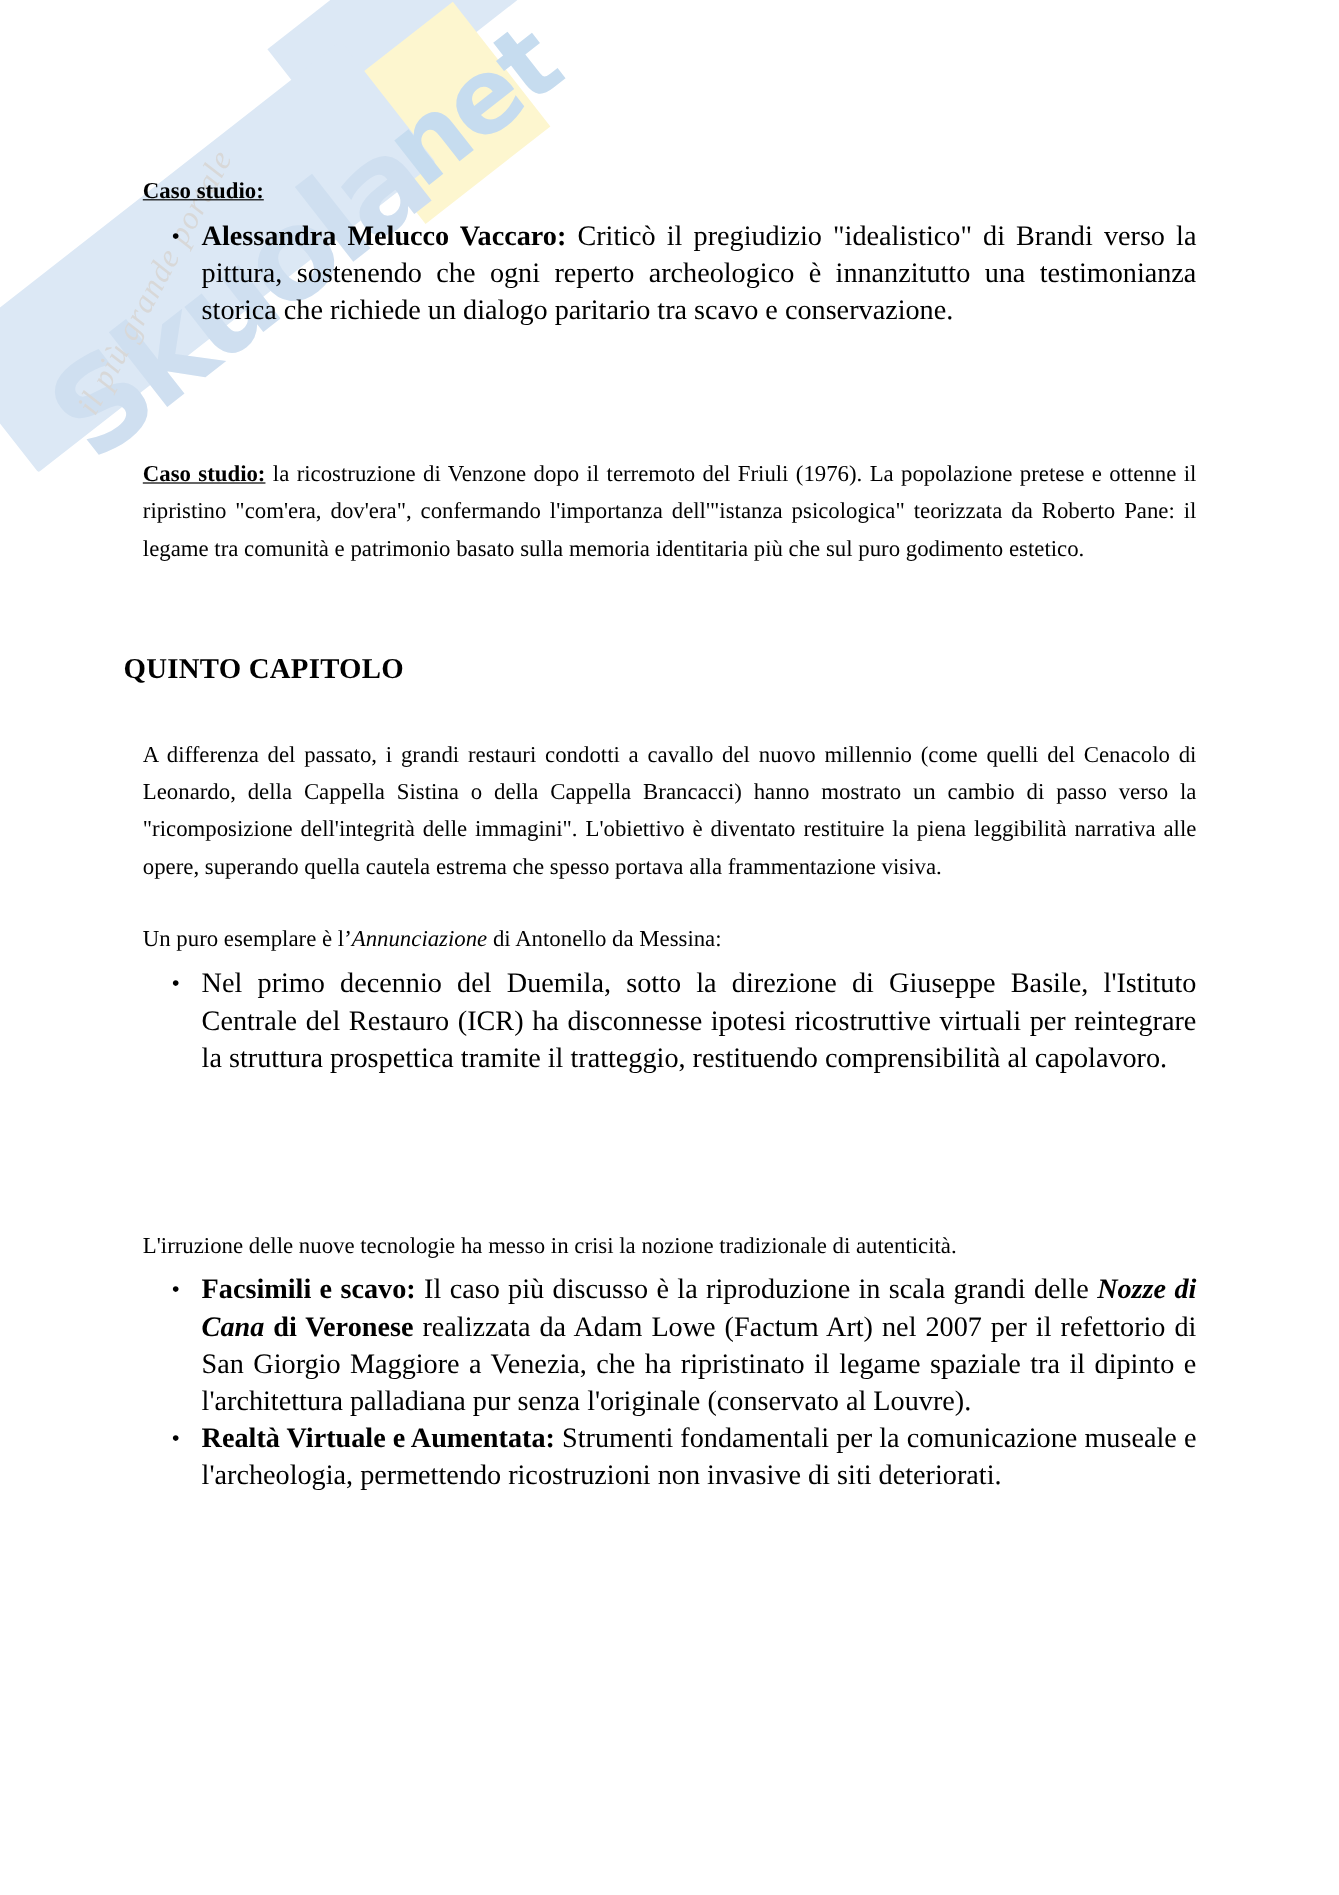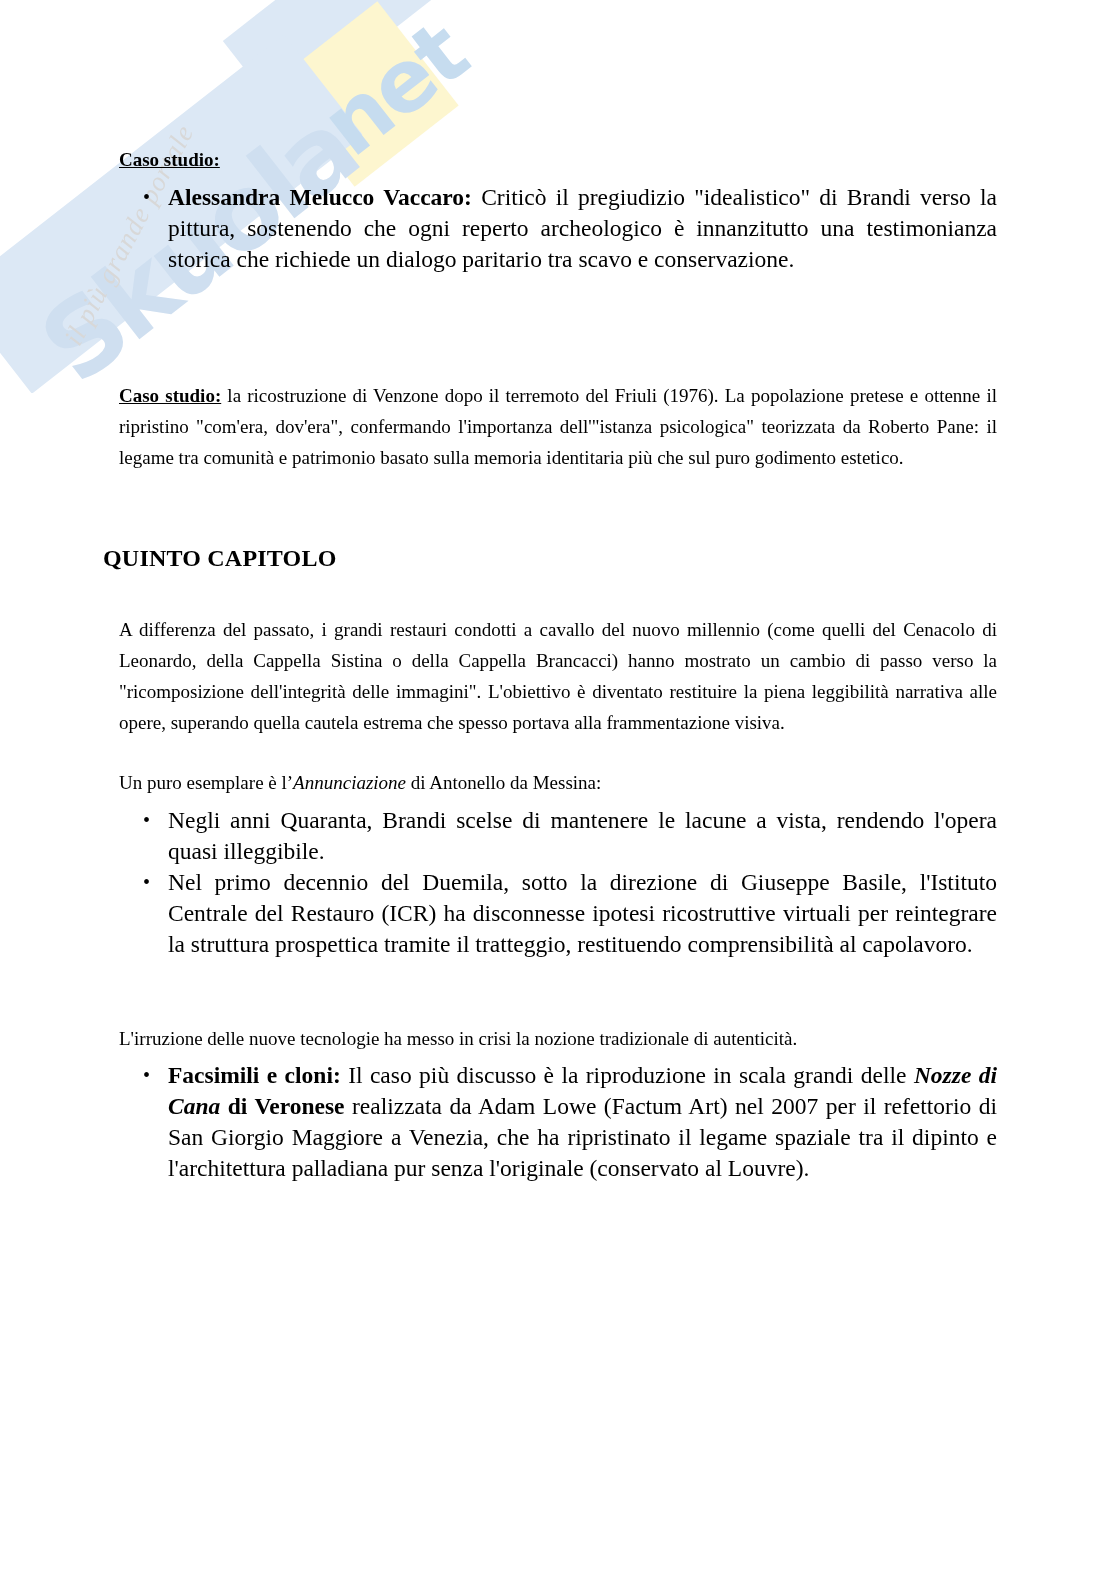--- a/index.html
+++ b/index.html
@@ -197,33 +197,33 @@
     <p class="body-par">A differenza del passato, i grandi restauri condotti a cavallo del nuovo millennio (come quelli del Cenacolo di Leonardo, della Cappella Sistina o della Cappella Brancacci) hanno mostrato un cambio di passo verso la "ricomposizione dell'integrità delle immagini". L'obiettivo è diventato restituire la piena leggibilità narrativa alle opere, superando quella cautela estrema che spesso portava alla frammentazione visiva.</p>
   </div>
 
   <div class="content-block" style="top:751px;">
     <p class="body-par ragged"><span>Un puro esemplare è l’</span><i>Annunciazione</i><span> di Antonello da Messina:</span></p>
   </div>
 
   <div class="content-block" style="top:805px;">
     <ul class="doc-list">
       <li>
-        <span>Negli anni Quaranta, Brandi scelse di mantenere le lacune a vista, rendendo l'opera quasi illeggibile.</span>
-      </li>
-      <li>
         <span>Nel primo decennio del Duemila, sotto la direzione di Giuseppe Basile, l'Istituto Centrale del Restauro (ICR) ha disconnesse ipotesi ricostruttive virtuali per reintegrare la struttura prospettica tramite il tratteggio, restituendo comprensibilità al capolavoro.</span>
       </li>
     </ul>
   </div>
 
   <div class="content-block" style="top:1007px;">
     <p class="body-par ragged">L'irruzione delle nuove tecnologie ha messo in crisi la nozione tradizionale di autenticità.</p>
   </div>
 
   <div class="content-block" style="top:1060px;">
     <ul class="doc-list">
       <li>
-        <b>Facsimili e cloni:</b><span> Il caso più discusso è la riproduzione in scala grandi delle </span><b><i>Nozze di Cana</i></b><b> di </b><b>Veronese</b><span> realizzata da Adam Lowe (Factum Art) nel 2007 per il refettorio di San Giorgio Maggiore a Venezia, che ha ripristinato il legame spaziale tra il dipinto e l'architettura palladiana pur senza l'originale (conservato al Louvre).</span>
+        <b>Facsimili e scavo:</b><span> Il caso più discusso è la riproduzione in scala grandi delle </span><b><i>Nozze di Cana</i></b><b> di </b><b>Veronese</b><span> realizzata da Adam Lowe (Factum Art) nel 2007 per il refettorio di San Giorgio Maggiore a Venezia, che ha ripristinato il legame spaziale tra il dipinto e l'architettura palladiana pur senza l'originale (conservato al Louvre).</span>
+      </li>
+      <li>
+        <b>Realtà Virtuale e Aumentata:</b><span> Strumenti fondamentali per la comunicazione museale e l'archeologia, permettendo ricostruzioni non invasive di siti deteriorati.</span>
       </li>
     </ul>
   </div>
 
 </div>
 
 </body></html>

